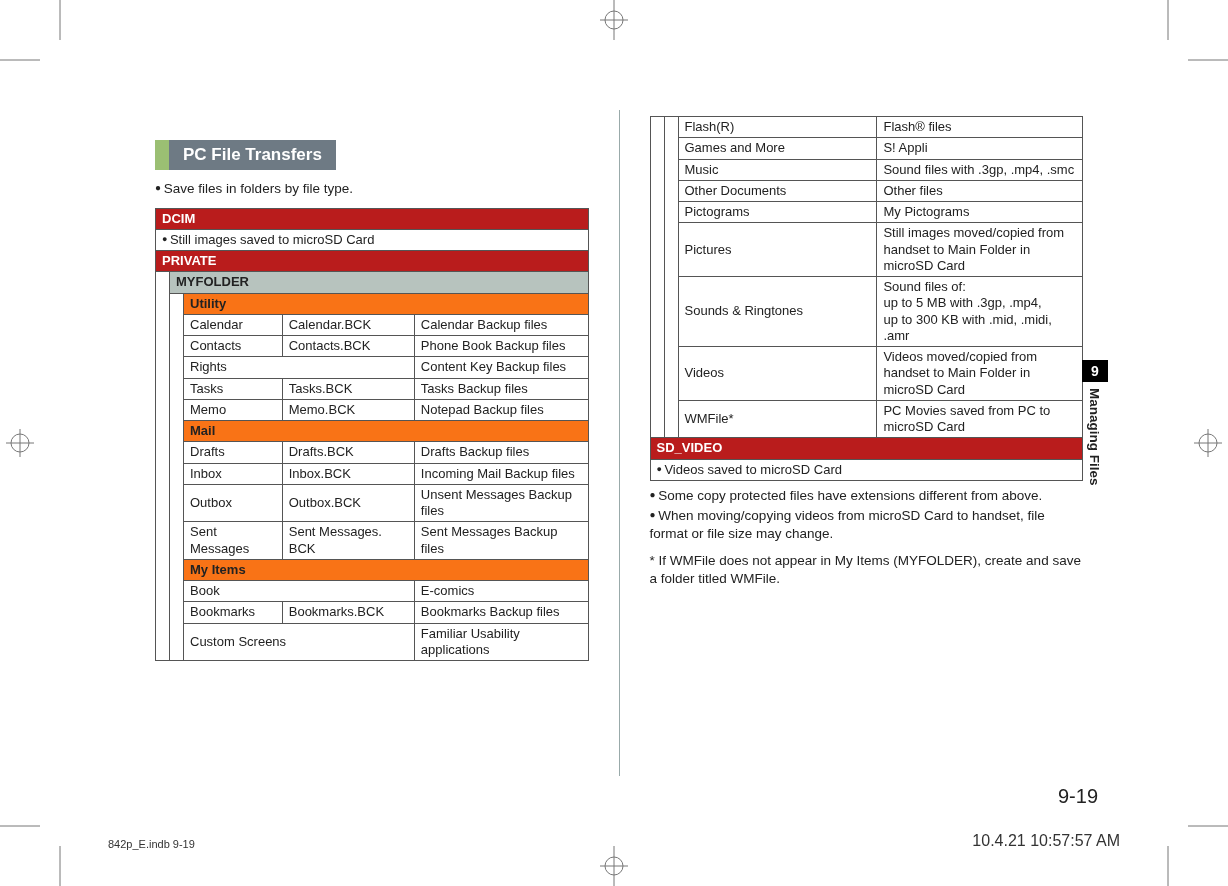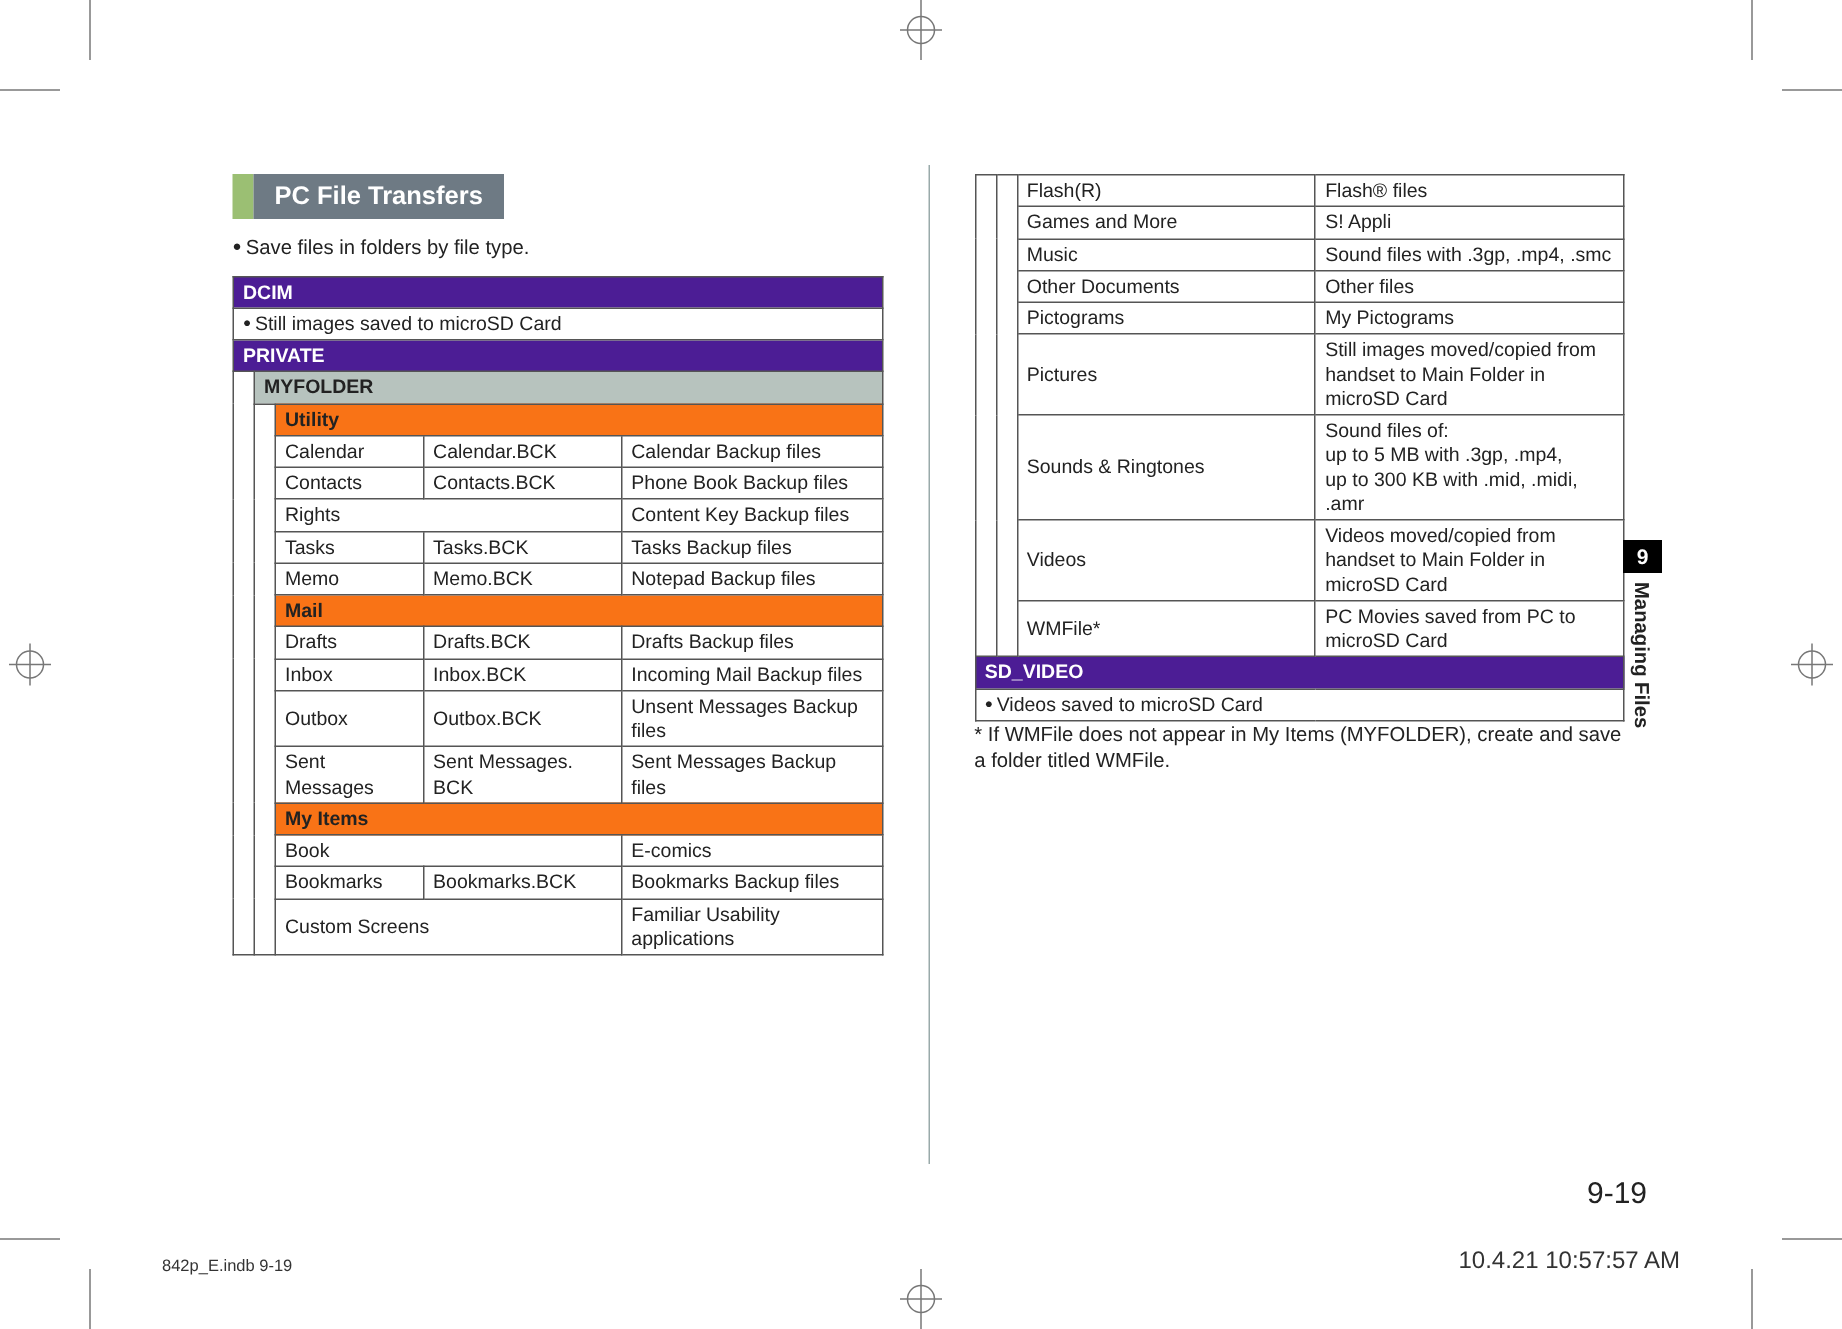--- a/index.html
+++ b/index.html
@@ -23,20 +23,21 @@
   .col { flex: 1 1 0; }
   .divider {
     width: 1px;
     background: #9aa;
     margin-top: -6px;
   }
   .section-accent {
     display: flex;
     align-items: stretch;
     margin-bottom: 10px;
+    margin-top: 24px;
   }
   .accent-bar { width: 14px; background: #9bbf73; }
   .section-title {
     background: #6e7a84;
     color: #fff;
     font-weight: bold;
     font-size: 17px;
     padding: 5px 14px;
     flex: 0 0 auto;
   }
@@ -63,21 +64,21 @@
     border-collapse: collapse;
     font-size: 13px;
   }
   table.folder th, table.folder td {
     border: 1px solid #555;
     padding: 2px 6px;
     text-align: left;
     vertical-align: middle;
     line-height: 1.25;
   }
-  th.lvl0 { background: #4c1d95; color: #fff; font-weight: bold; }
+  th.lvl0 { background: #b91c1c; color: #fff; font-weight: bold; }
   th.lvl1 { background: #b7c3be; font-weight: bold; }
   th.lvl2 { background: #f97316; font-weight: bold; }
   td.ind0 { width: 14px; border-right: none; }
   td.ind1 { width: 14px; border-left: none; border-right: none; }
   .dot::before { content: "● "; font-size: 9px; position: relative; top: -2px; }
 
   
   .sidetab {
     position: absolute;
     right: 120px;
@@ -291,20 +292,24 @@
           </tr>
       <tr>
             <th class="lvl0" colspan="4">SD_VIDEO</th>
           </tr>
       <tr>
             <td colspan="4"><span class="dot"></span><span>Videos saved to microSD Card</span></td>
           </tr>
     </tbody>
       </table>
 
+    <ul class="bul" style="margin-top:6px">
+      <li>Some copy protected files have extensions different from above.</li>
+      <li>When moving/copying videos from microSD Card to handset, file format or file size may change.</li>
+    </ul>
     <p class="note-star">* If WMFile does not appear in My Items (MYFOLDER), create and save a folder titled WMFile.</p>
   </div>
 </div>
 
 <div class="sidetab">
   <div class="num">9</div>
   <div class="label">Managing Files</div>
 </div>
 
 <div class="pagenum">9-19</div>

